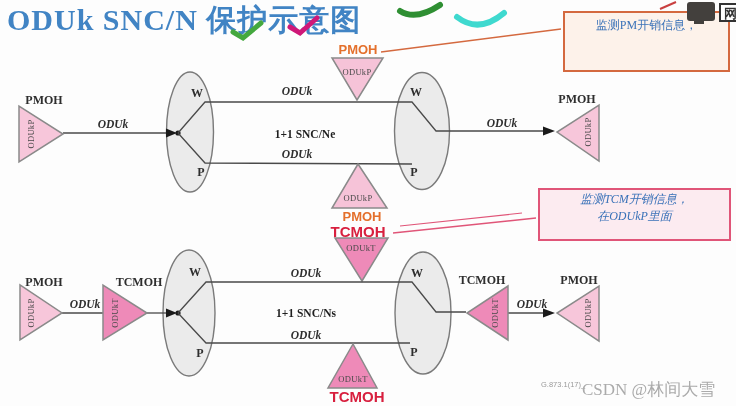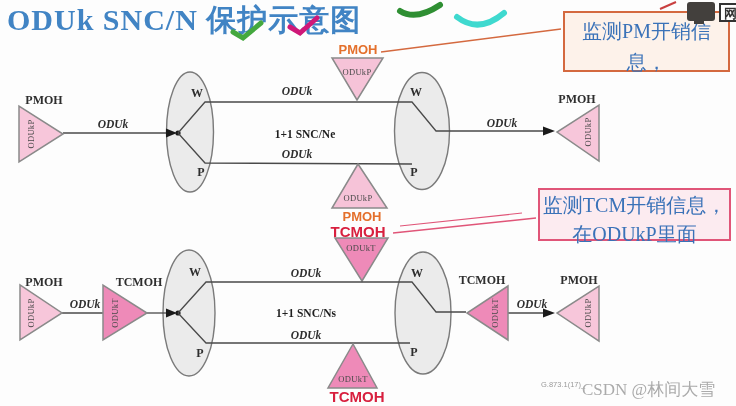--- a/index.html
+++ b/index.html
@@ -10,25 +10,25 @@
   svg{position:absolute;left:0;top:0;}
   svg text{font-family:"Liberation Serif",serif;}
   .wp{font-weight:bold;font-size:12px;fill:#2e2e2e;text-anchor:middle;}
   .oduk{font-weight:bold;font-style:italic;font-size:11.5px;fill:#2e2e2e;text-anchor:middle;}
   .tp{font-weight:bold;font-size:12px;fill:#2e2e2e;text-anchor:middle;}
   .scheme{font-weight:bold;font-size:11.5px;fill:#1f1f1f;text-anchor:middle;}
   .inner{font-size:8.5px;fill:#4a4a4a;text-anchor:middle;letter-spacing:.3px;}
   .pmoh{font-family:"Liberation Sans",sans-serif;font-weight:bold;font-size:13px;fill:#e4702c;text-anchor:middle;}
   .tcmoh{font-family:"Liberation Sans",sans-serif;font-weight:bold;font-size:15px;fill:#d81f3e;text-anchor:middle;}
   .cap{font-family:"Liberation Sans",sans-serif;font-size:7.5px;fill:#9a9a9a;}
-  .note{position:absolute;text-align:center;color:#3a72b8;font-size:20px;line-height:1.55;}
+  .note{position:absolute;text-align:center;color:#3a72b8;font-size:12px;line-height:1.55;}
   .note-pm{left:563px;top:11px;width:167px;height:61px;border:2px solid #d4693f;
            background:#fdf2ea;padding-top:3px;box-sizing:border-box;}
   .note-tcm{left:538px;top:188px;width:193px;height:53px;border:2px solid #e05578;
-            background:#fcebf0;padding-top:1px;box-sizing:border-box;line-height:1.45;}
+            background:#fcebf0;padding-top:1px;box-sizing:border-box;line-height:1.45;font-style:italic;}
   .csdn{position:absolute;left:582px;top:378px;font-family:Liberation Serif, serif;
         font-size:17px;color:#ababab;white-space:nowrap;}
   .tv{position:absolute;left:687px;top:2px;width:28px;height:19px;background:#43403d;border-radius:3px;}
   .tv::after{content:"";position:absolute;left:7px;top:18px;width:10px;height:4px;background:#43403d;}
   .cornerbox{position:absolute;left:719px;top:3px;width:22px;height:19px;background:#ffffff;
              border:2px solid #333;color:#333;font-size:13px;font-weight:bold;
              line-height:18px;padding-left:3px;box-sizing:border-box;}
 </style>
 </head>
 <body>

